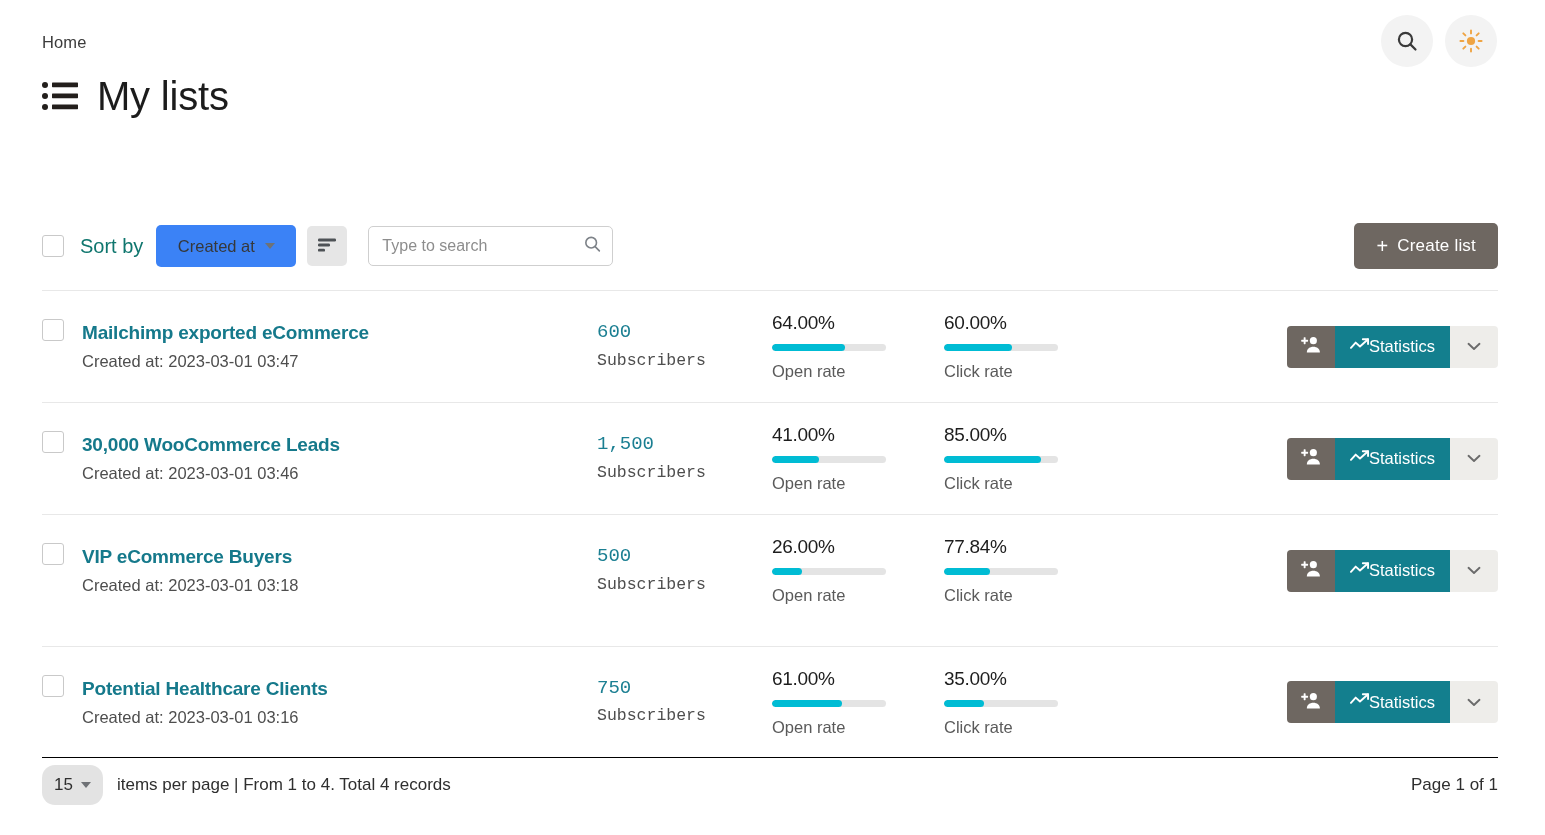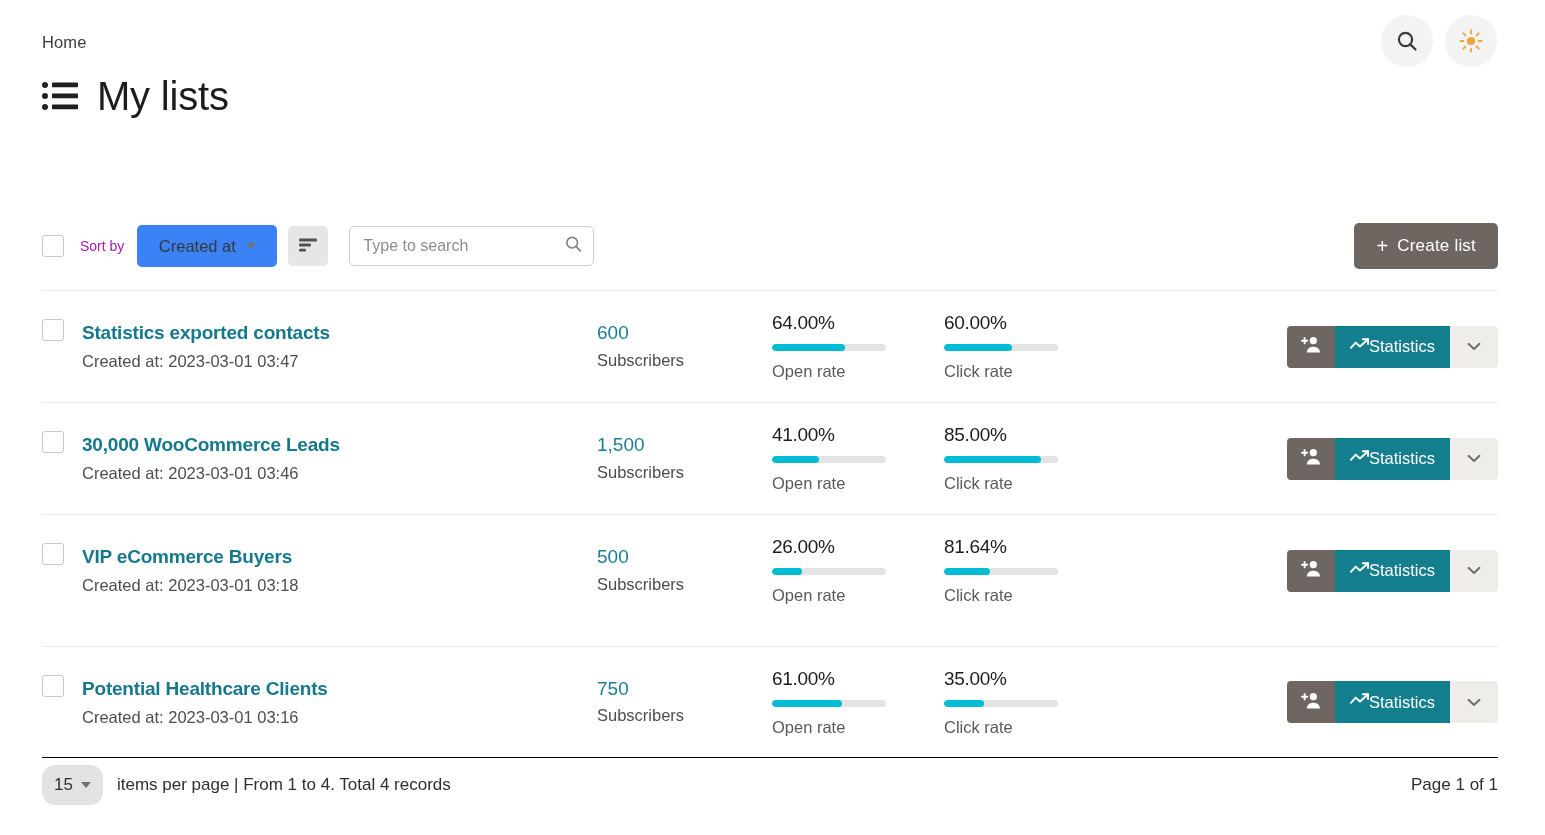--- a/index.html
+++ b/index.html
@@ -48,21 +48,21 @@
   .toolbar {
     position: absolute; left: 42px; right: 47px; top: 222px;
     height: 48px;
     display: flex; align-items: center;
   }
   .cbox {
     width: 22px; height: 22px; border: 1px solid #c9c9c9;
     border-radius: 3px; background: #fff; cursor: pointer; flex: none;
   }
   .sort-label {
-    margin-left: 16px; font-size: 14px; color: #a21caf;
+    margin-left: 16px; font-size: 20px; color: #0f766e;
   }
   .pill {
     margin-left: 13px; height: 42px; min-width: 140px;
     background: #3b82f6; border: none; border-radius: 5px;
     display: flex; align-items: center; justify-content: center; gap: 10px;
     padding: 0 16px; cursor: pointer;
     font-size: 16.5px; color: #36383a; font-family: inherit;
   }
   .caret {
     width: 0; height: 0; border-left: 5px solid transparent;
@@ -112,21 +112,21 @@
 
   .col-check { width: 40px; flex: none; align-self: flex-start; margin-top: 28px; }
   .col-name { width: 515px; flex: none; }
   .list-name {
     font-size: 19px; font-weight: bold; color: #15798b;
     text-decoration: none; letter-spacing: -.2px; display: inline-block;
   }
   .list-sub {
     margin-top: 8px; font-size: 16.5px; color: #4e4e4e;
   }
-  .col-subs { width: 175px; flex: none; }
+  .col-subs { width: 175px; flex: none; font-family: Liberation Mono, monospace; }
   .subs-count { font-size: 19px; color: #1b7f92; line-height: 1.05; }
   .subs-label { margin-top: 8px; font-size: 16.5px; color: #4e4e4e; }
 
   .col-rate { width: 172px; flex: none; }
   .rate-value { font-size: 19px; color: #1d1d1d; letter-spacing: -.3px; }
   .bar-track {
     margin-top: 10px; width: 114px; height: 7px;
     background: #e4e4e4; border-radius: 4px; overflow: hidden;
   }
   .bar-fill { height: 100%; background: #00bcd4; border-radius: 4px; }
@@ -248,21 +248,21 @@
     </button>
   </div>
 
   <div class="list">
 
     <div class="row">
       <div class="col-check">
         <div class="cbox"></div>
       </div>
       <div class="col-name">
-        <a class="list-name" href="#">Statistics exported contacts</a>
+        <a class="list-name" href="#">Mailchimp exported eCommerce</a>
         <div class="list-sub">Created at: 2023-03-01 03:47</div>
       </div>
       <div class="col-subs">
         <div class="subs-count">600</div>
         <div class="subs-label">Subscribers</div>
       </div>
       <div class="col-rate">
         <div class="rate-value">64.00%</div>
         <div class="bar-track">
           <div class="bar-fill" style="width: 64%;"></div>
@@ -375,21 +375,21 @@
         <div class="subs-label">Subscribers</div>
       </div>
       <div class="col-rate">
         <div class="rate-value">26.00%</div>
         <div class="bar-track">
           <div class="bar-fill" style="width: 26%;"></div>
         </div>
         <div class="rate-label">Open rate</div>
       </div>
       <div class="col-rate">
-        <div class="rate-value">81.64%</div>
+        <div class="rate-value">77.84%</div>
         <div class="bar-track">
           <div class="bar-fill" style="width: 40%;"></div>
         </div>
         <div class="rate-label">Click rate</div>
       </div>
       <div class="col-actions">
         <button class="btn-add">
           <span>
             <svg width="22" height="20" viewBox="0 0 24 22" fill="#ffffff">
               <circle cx="14.6" cy="6.2" r="3.9"></circle>

